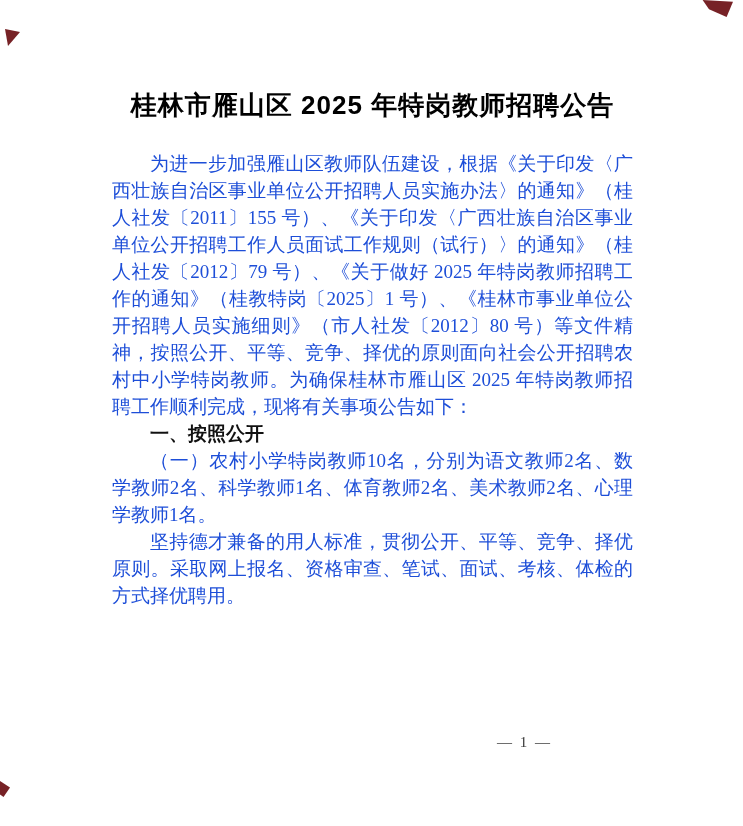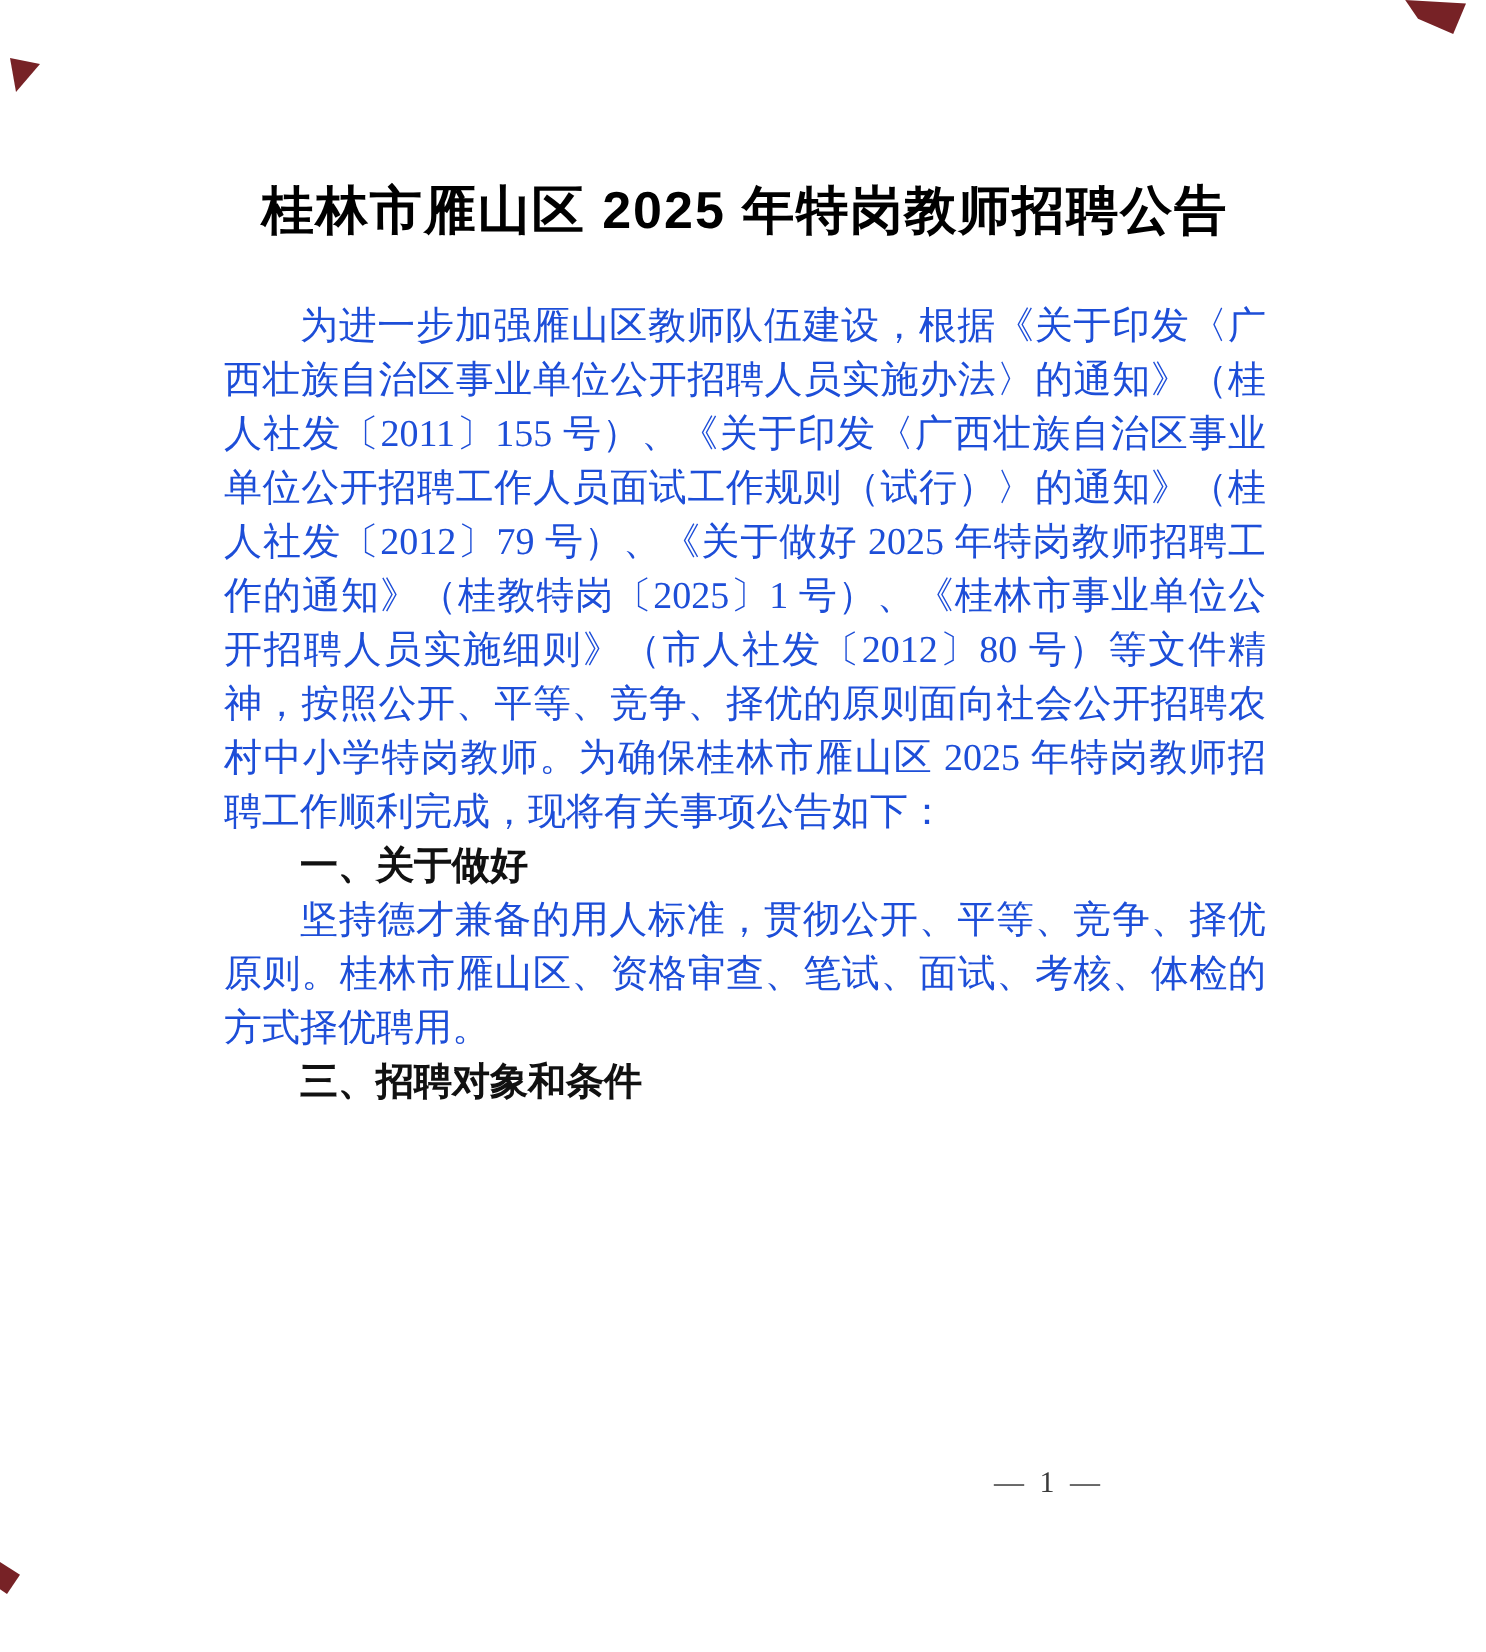--- a/index.html
+++ b/index.html
@@ -85,26 +85,26 @@
   <div class="artifact tl"></div>
   <div class="artifact tr"></div>
   <div class="artifact bl"></div>
 
   <div class="content">
 
     <h1 class="doc-title">桂林市雁山区 2025 年特岗教师招聘公告</h1>
 
     <p class="body-par">为进一步加强雁山区教师队伍建设，根据《关于印发〈广西壮族自治区事业单位公开招聘人员实施办法〉的通知》（桂人社发〔2011〕155 号）、《关于印发〈广西壮族自治区事业单位公开招聘工作人员面试工作规则（试行）〉的通知》（桂人社发〔2012〕79 号）、《关于做好 2025 年特岗教师招聘工作的通知》（桂教特岗〔2025〕1 号）、《桂林市事业单位公开招聘人员实施细则》（市人社发〔2012〕80 号）等文件精神，按照公开、平等、竞争、择优的原则面向社会公开招聘农村中小学特岗教师。为确保桂林市雁山区 2025 年特岗教师招聘工作顺利完成，现将有关事项公告如下：</p>
 
-    <h2 class="sec-heading">一、关于做好</h2>
+    <h2 class="sec-heading">一、按照公开</h2>
+
+    <p class="body-par">（一）农村小学特岗教师10名，分别为语文教师2名、数学教师2名、科学教师1名、体育教师2名、美术教师2名、心理学教师1名。</p>
 
 
 
+    <p class="body-par">坚持德才兼备的用人标准，贯彻公开、平等、竞争、择优原则。采取网上报名、资格审查、笔试、面试、考核、体检的方式择优聘用。</p>
 
-    <p class="body-par">坚持德才兼备的用人标准，贯彻公开、平等、竞争、择优原则。桂林市雁山区、资格审查、笔试、面试、考核、体检的方式择优聘用。</p>
-
-    <h2 class="sec-heading">三、招聘对象和条件</h2>
 
   </div>
 
   <div class="page-footer">— 1 —</div>
 
 </div>
 
 </body></html>

